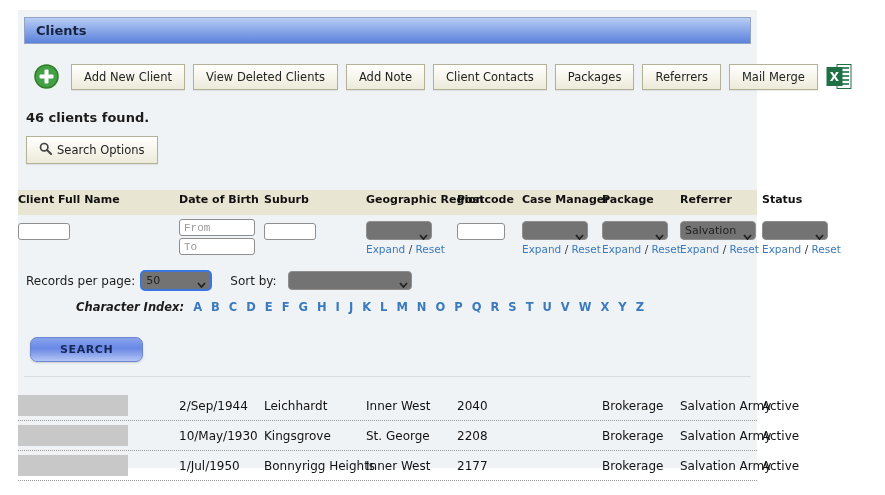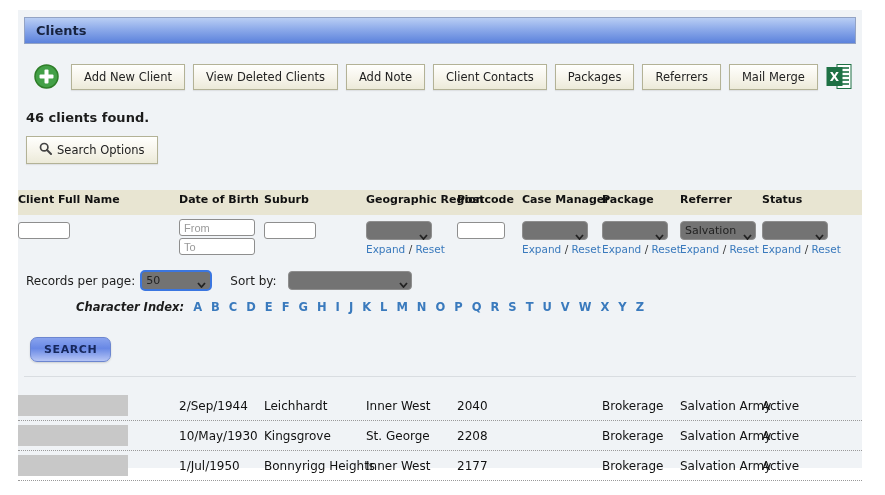--- a/index.html
+++ b/index.html
@@ -1,18 +1,18 @@
 <!DOCTYPE html>
 <html><head>
 <meta charset="utf-8">
 <style>
   * { box-sizing: border-box; margin: 0; padding: 0; }
   html,body { width: 885px; height: 495px; background: #fff;
     font-family: "DejaVu Sans", "Liberation Sans", sans-serif; color: #1a1a1a; }
-  .panel { position: absolute; left: 18px; top: 10px; width: 844px; height: 458px;
+  .panel { position: absolute; left: 18px; top: 10px; width: 739px; height: 458px;
     background: #f0f3f6; }
 
   
   .titlebar { margin: 7px 6px 0 6px; height: 27px; line-height: 26px;
     background: linear-gradient(180deg, #b9cef4 0%, #8aa8e9 48%, #5c82dc 100%);
     border: 1px solid #93a3c4; color: #17233f; font-weight: bold; font-size: 13px;
     padding-left: 11px; }
 
   
   .toolbar { display: flex; align-items: center; gap: 8px; margin: 19px 12px 0 16px; }
@@ -33,21 +33,21 @@
     grid-template-columns: 161px 85px 102px 91px 65px 80px 78px 82px 1fr;
     padding-left: 0; }
 
   .header-band { margin-top: 26px; background: #e8e5d2; height: 25px; }
   .header-band .col-label { font-size: 11px; font-weight: bold; color: #111;
     white-space: nowrap; padding-top: 3px; overflow: visible; }
 
   .filter-row { margin-top: 4px; align-items: start; }
   .filter-row input[type="text"] { height: 17px; border: 1px solid #8e8e8e;
     border-radius: 3px; font-size: 11px; padding: 0 4px; background: #fff;
-    font-family: Liberation Sans, sans-serif; color: #222; }
+    font-family: Liberation Mono, monospace; color: #222; }
   .filter-row input::placeholder { color: #9a9a9a; }
   .in-sm { width: 52px; }
   .in-pc { width: 48px; }
   .in-date { width: 76px; display: block; }
   .date-stack .in-date + .in-date { margin-top: 2px; }
 
   .select-wrap { position: relative; display: inline-block; }
   select { appearance: none; -webkit-appearance: none; -moz-appearance: none;
     border: 1px solid #8e8e8e; border-radius: 4px; background: #737373; height: 19px;
     font-size: 11px; padding: 0 16px 0 4px; width: 66px; font-family: inherit; color: #222; }
@@ -65,21 +65,21 @@
   .sel-records .chev { top: 7px; right: 6px; }
   .sel-sort { margin-left: 6px; }
   .sel-sort select { width: 124px; }
   .sortby-lbl { margin-left: 18px; margin-right: 5px; }
 
   .charindex { margin: 9px 0 0 58px; font-size: 11.5px; color: #1c1c1c; }
   .charindex .ci-label { font-weight: bold; font-style: italic; }
   .ci-letter { color: #3a7abd; font-weight: bold; text-decoration: none;
     margin-left: 9px; cursor: pointer; }
 
-  .search-btn { margin: 23px 16px 0 12px; padding: 5px 13px;
+  .search-btn { margin: 23px 16px 0 12px; padding: 5px 29px;
     background: linear-gradient(180deg, #89a3ee 0%, #6888e5 45%, #b6c5f5 100%);
     border: 1px solid #6c86d0; border-radius: 7px; color: #16275c;
     font-weight: bold; font-size: 11px; letter-spacing: 0.6px;
     font-family: inherit; cursor: pointer; box-shadow: 0 1px 2px rgba(0,0,0,0.15); }
 
   .divider { margin: 14px 6px 0 6px; border-top: 1px solid #d9dde1; }
 
   .results { margin-top: 14px; }
   .row { height: 30px; align-items: center; border-bottom: 1px dotted #999;
     font-size: 12px; color: #111; cursor: pointer; }

